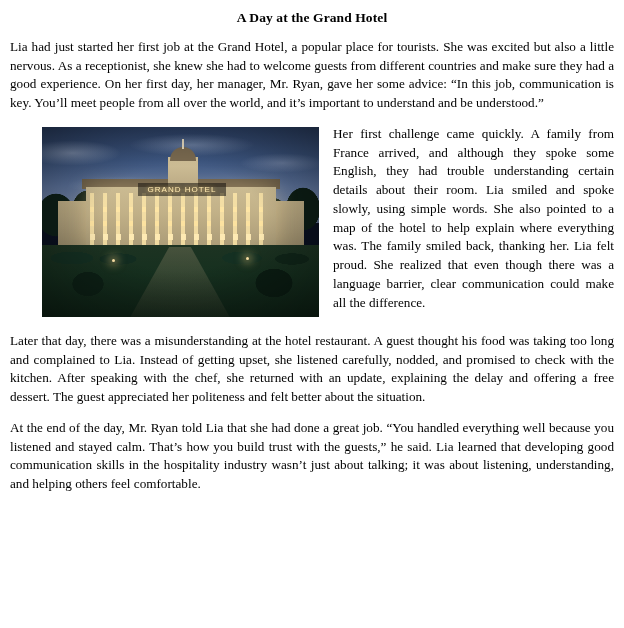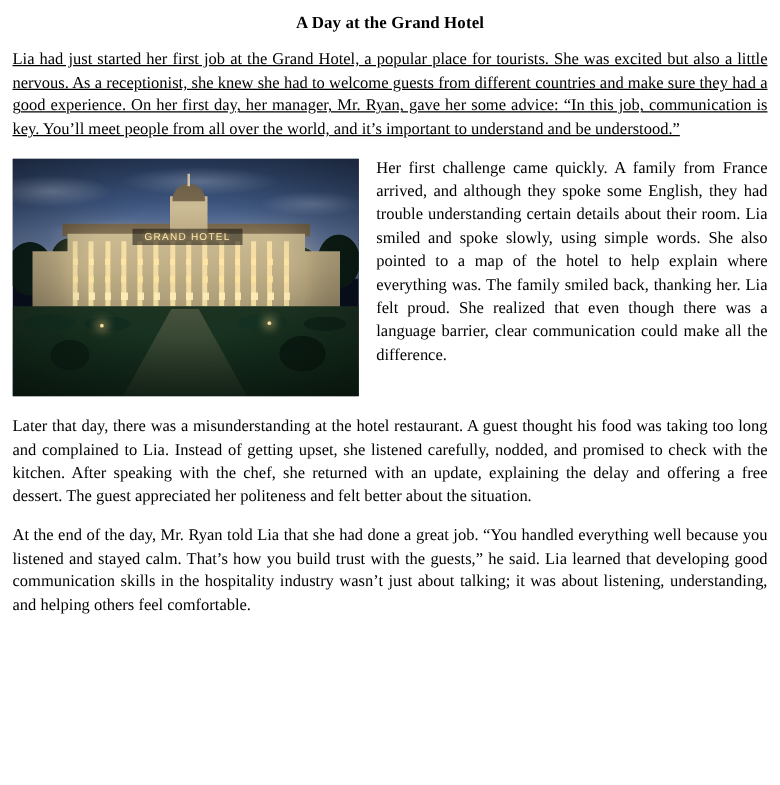--- a/index.html
+++ b/index.html
@@ -32,25 +32,25 @@
     font-size: 13.2px;
     line-height: 1.42;
     text-align: justify;
     margin: 0 0 12px 0;
   }
   p.body-text:last-child {
     margin-bottom: 0;
   }
   .intro {
     margin-bottom: 8px;
-    text-decoration: underline;
   }
   .float-wrap {
     overflow: hidden;
     margin-bottom: 11px;
+    margin-left: 32px;
   }
   .hotel-photo {
     float: left;
     width: 277px;
     height: 190px;
     margin: 2px 14px 4px 0;
     position: relative;
     overflow: hidden;
     background: #0a1020;
     border: 0;

